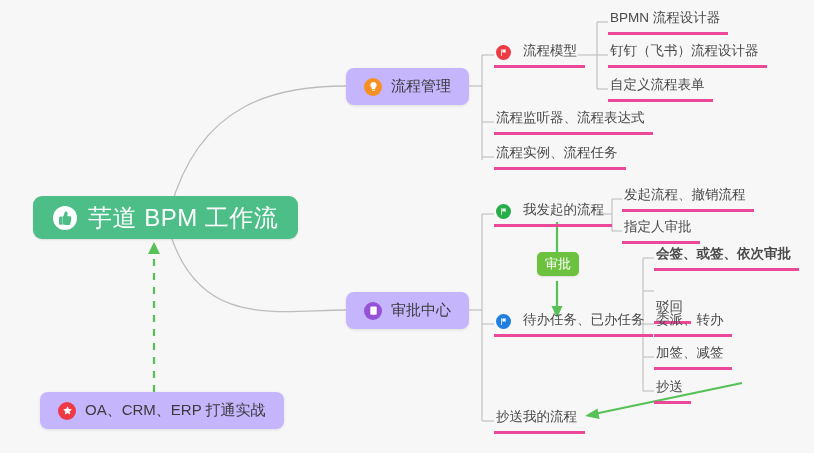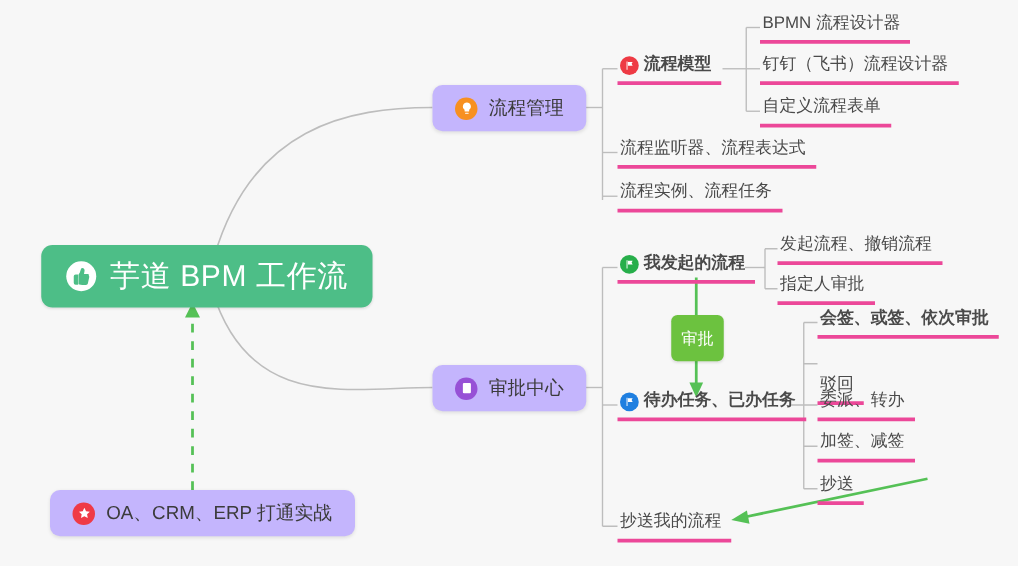--- a/index.html
+++ b/index.html
@@ -14,21 +14,21 @@
   svg.links{position:absolute;left:0;top:0;width:814px;height:453px;pointer-events:none;}
 
   
   .node{position:absolute;white-space:nowrap;display:flex;align-items:center;}
 
   
   .root{
     background:#4dbe87;
     border-radius:9px;
     padding:0 20px;
-    height:50px;
+    height:43px;
     box-shadow:0 1px 2px rgba(0,0,0,.10);
     color:#fff;
     font-size:24px;
     letter-spacing:.5px;
   }
   .root .label{margin-left:11px;font-size:24px;color:#ffffff;}
 
   
   .card{
     background:#c4b5fd;
@@ -44,29 +44,29 @@
   
   .leaf{
     border-bottom:3px solid #ec4899;
     padding:0 8px 5px 2px;
     font-size:13.5px;
     color:#4a4a4a;
     height:22px;
     align-items:flex-end;
   }
   .leaf .label{font-size:13.5px;color:#4a4a4a;line-height:18px;}
-  .leaf.with-icon .label{margin-left:4px;font-weight:bold;}
+  .leaf.with-icon .label{margin-left:12px;}
 
   
   .tag{
     background:#6cc23f;
     border-radius:5px;
     color:#fff;
     font-size:13px;
-    height:37px;
+    height:24px;
     padding:0 8px;
     justify-content:center;
     box-shadow:0 1px 2px rgba(0,0,0,.10);
   }
 
   
   .ico{width:18px;height:18px;border-radius:50%;display:inline-flex;
        align-items:center;justify-content:center;flex:0 0 auto;}
   .ico svg{display:block;}
   .ico.big{width:24px;height:24px;background:#ffffff;}

